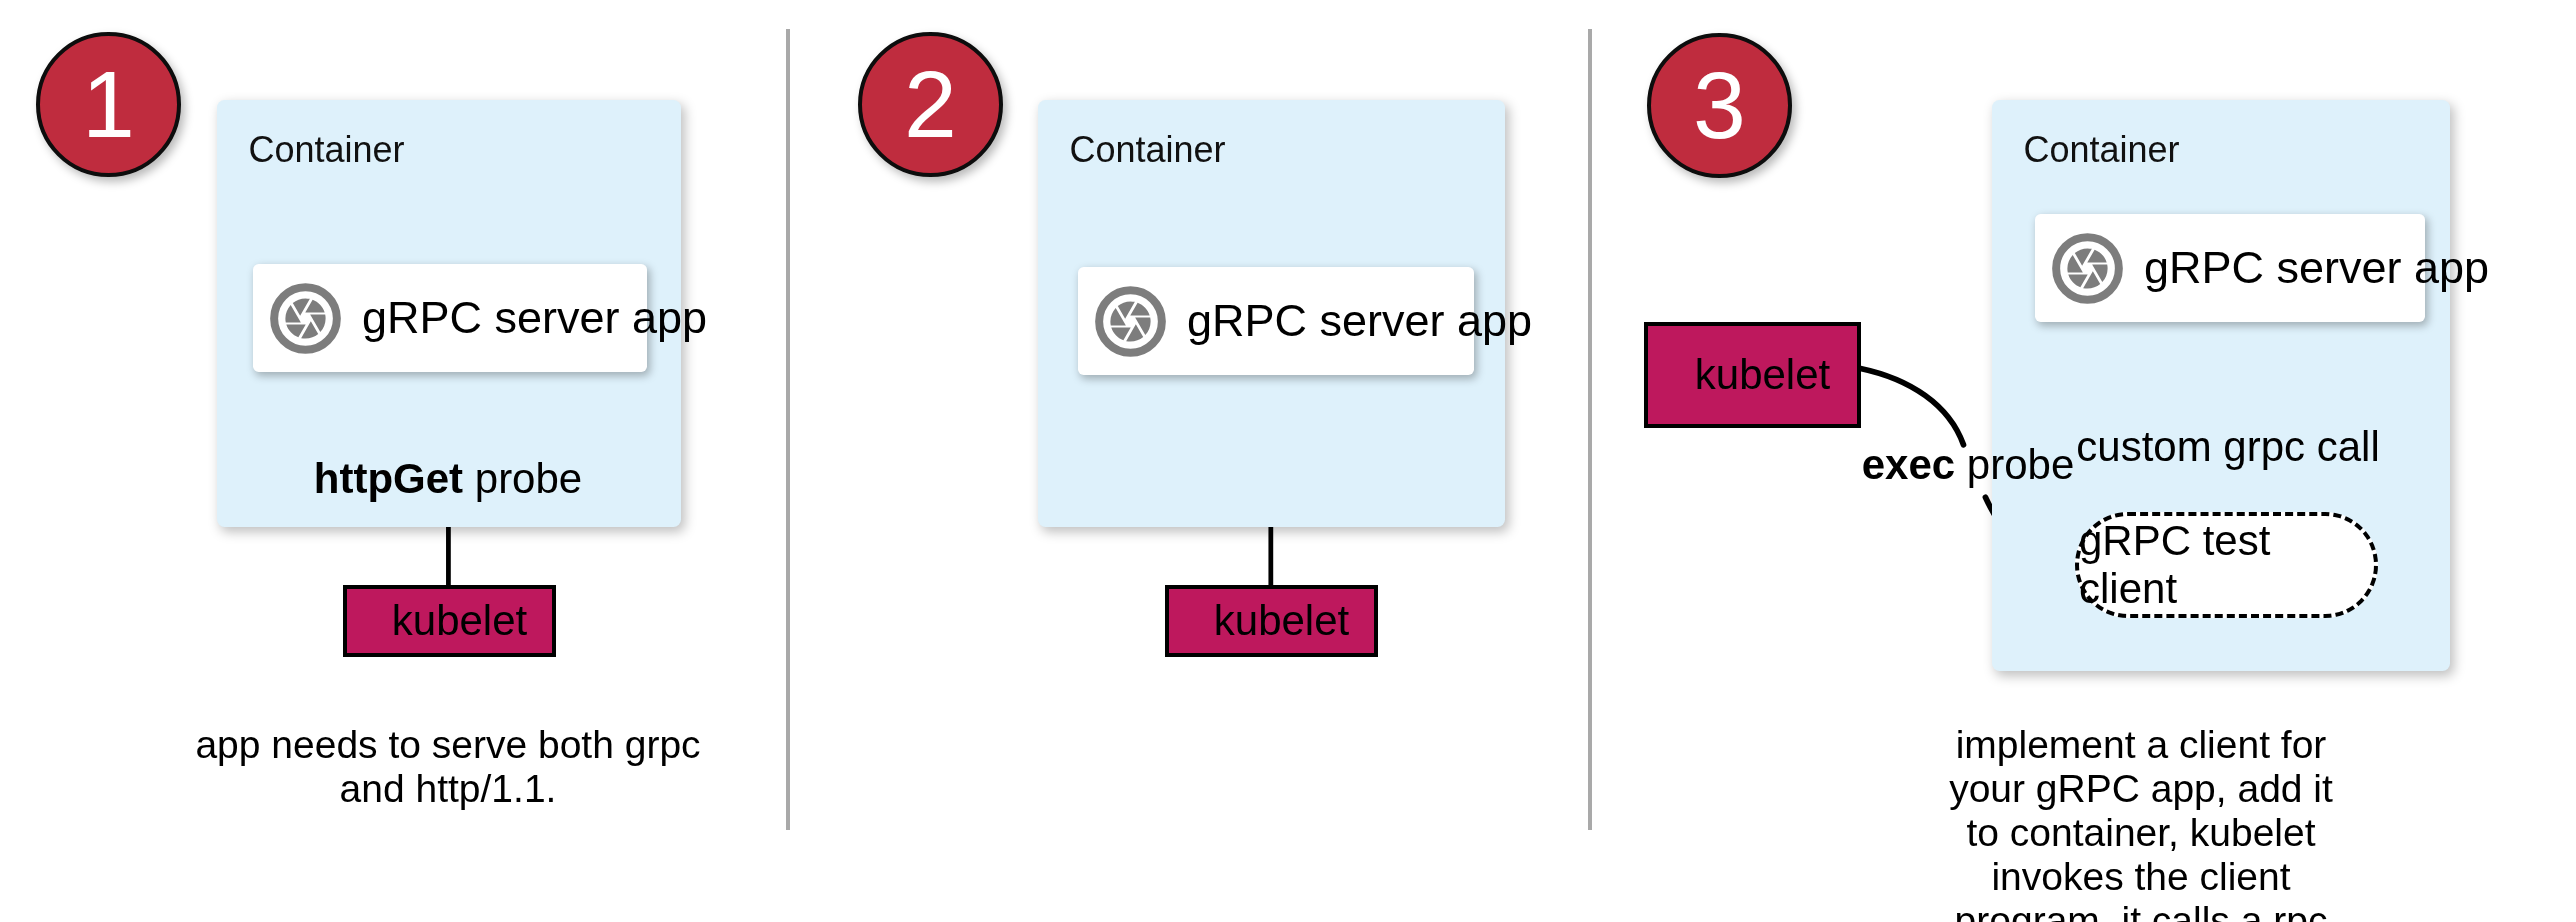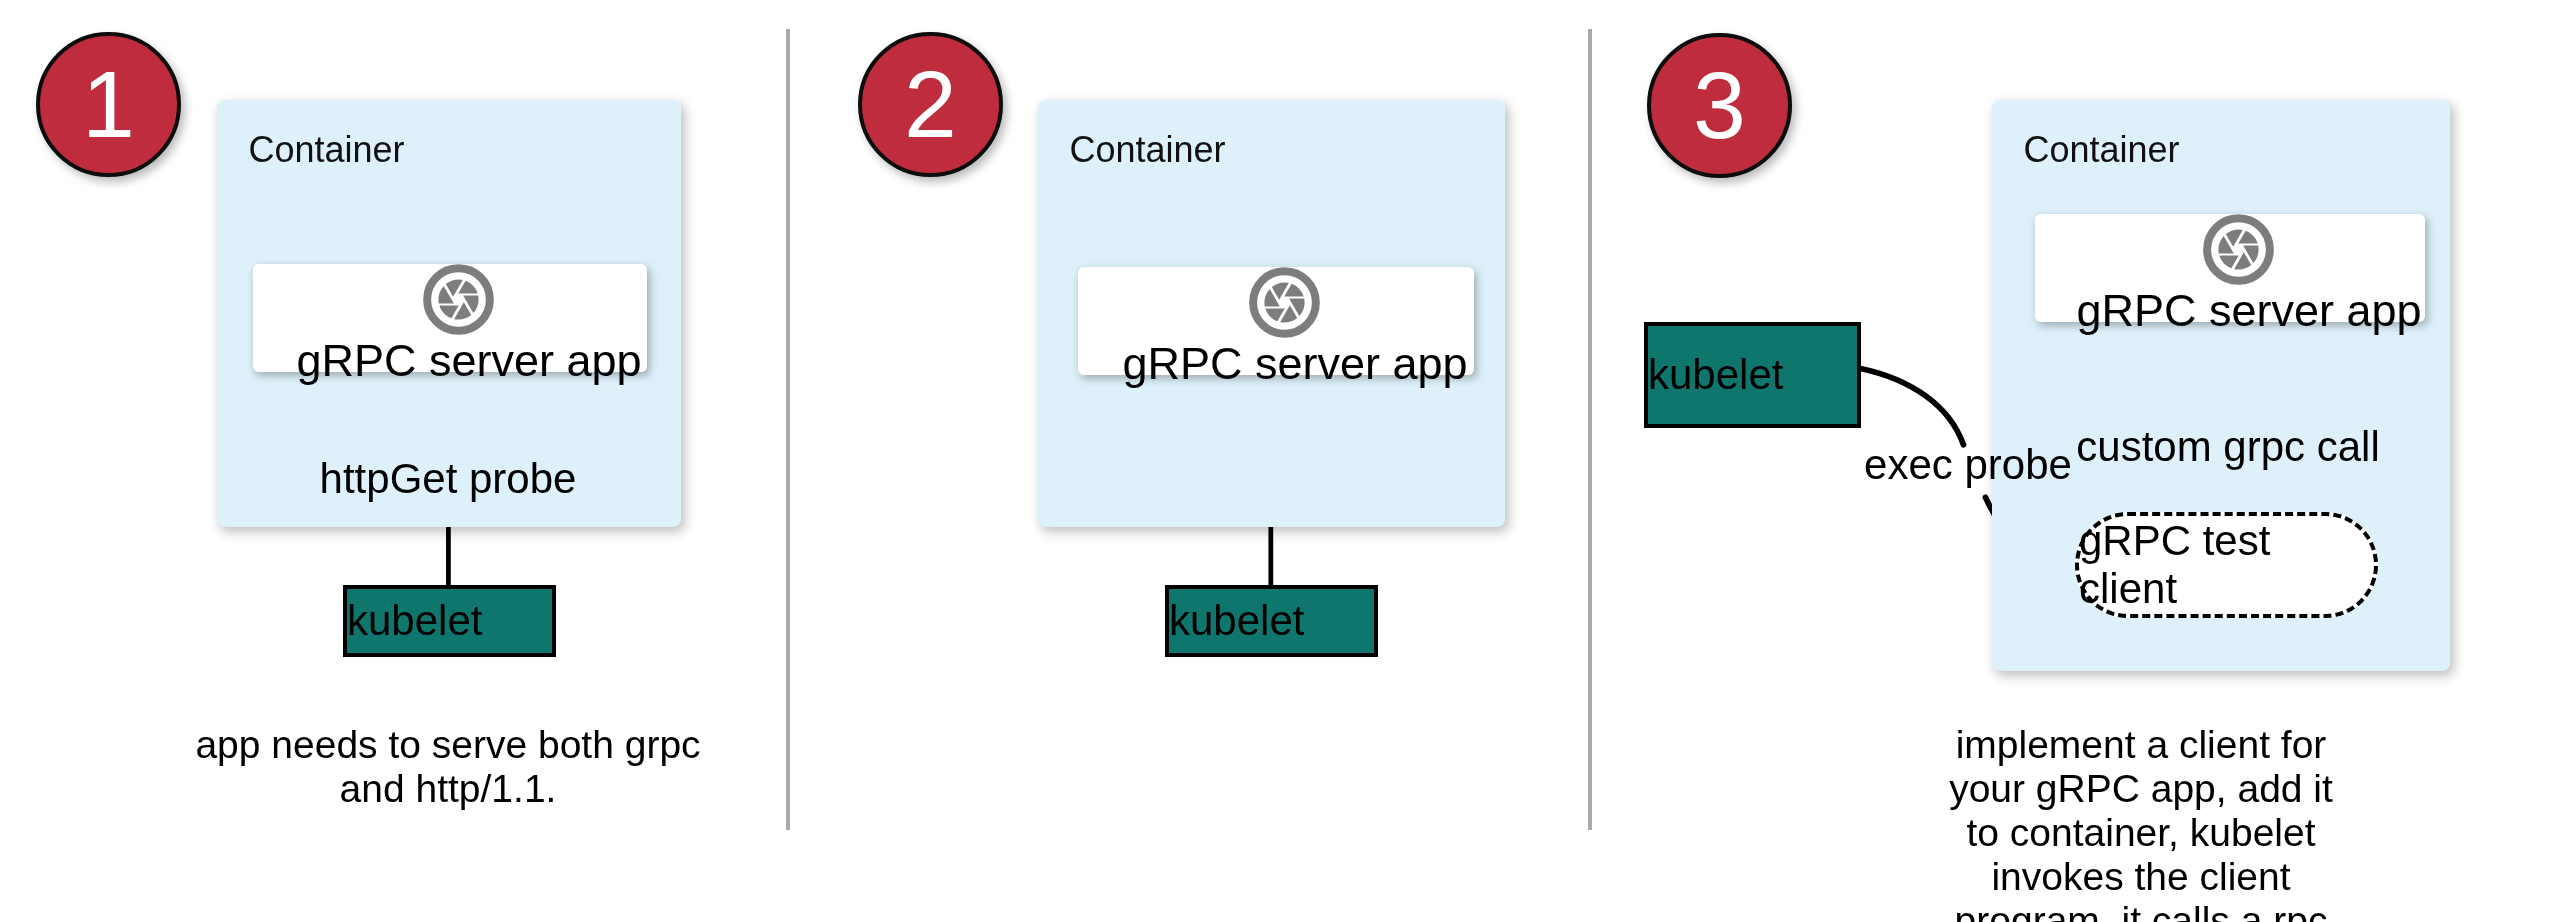--- a/index.html
+++ b/index.html
@@ -19,39 +19,40 @@
     position:absolute;background:#def1fb;border-radius:7.6px;
     box-shadow:3.8px 4.8px 11.4px rgba(0,0,0,.25);
     margin-top:14px;
   }
   .container-label{
     position:absolute;left:31.5px;top:29px;font-size:36px;color:#111;
   }
   .server-box{
     position:absolute;height:108px;background:#ffffff;border-radius:5.7px;
     box-shadow:2.9px 3.8px 8.6px rgba(0,0,0,.28);
-    display:flex;align-items:center;padding-left:17px;box-sizing:border-box;flex-direction:column;
+    display:flex;align-items:center;padding-left:17px;box-sizing:border-box;
   }
   .server-box .app-label{font-size:45px;margin-left:21px;white-space:nowrap;}
   .aperture{width:71px;height:71px;flex:0 0 auto;}
   .kubelet-box{
-    position:absolute;background:#0f766e;border:4.8px solid #000;
-    box-sizing:border-box;display:flex;align-items:center;justify-content:flex-start;
+    position:absolute;background:#be185d;border:4.8px solid #000;
+    box-sizing:border-box;display:flex;align-items:center;justify-content:center;
     font-size:42px;
+    padding-left:20px;
   }
   .pill{
     position:absolute;background:#ffffff;border:4.8px dashed #000;
     border-radius:57px;box-sizing:border-box;
     display:flex;align-items:center;justify-content:center;font-size:42px;
   }
   .edge-label{
     position:absolute;transform:translateX(-50%);font-size:42px;
     white-space:nowrap;
   }
-  .edge-label b{font-weight:400;}
+  .edge-label b{font-weight:700;}
   .caption{
     position:absolute;transform:translateX(-50%);text-align:center;
     font-size:39px;line-height:1.13;white-space:pre-line;
   }
   .divider{
     position:absolute;top:29px;width:3.8px;height:801px;background:#a9a9a9;
   }
   #edges{position:absolute;left:0;top:0;pointer-events:none;}
 </style>
 </head>

